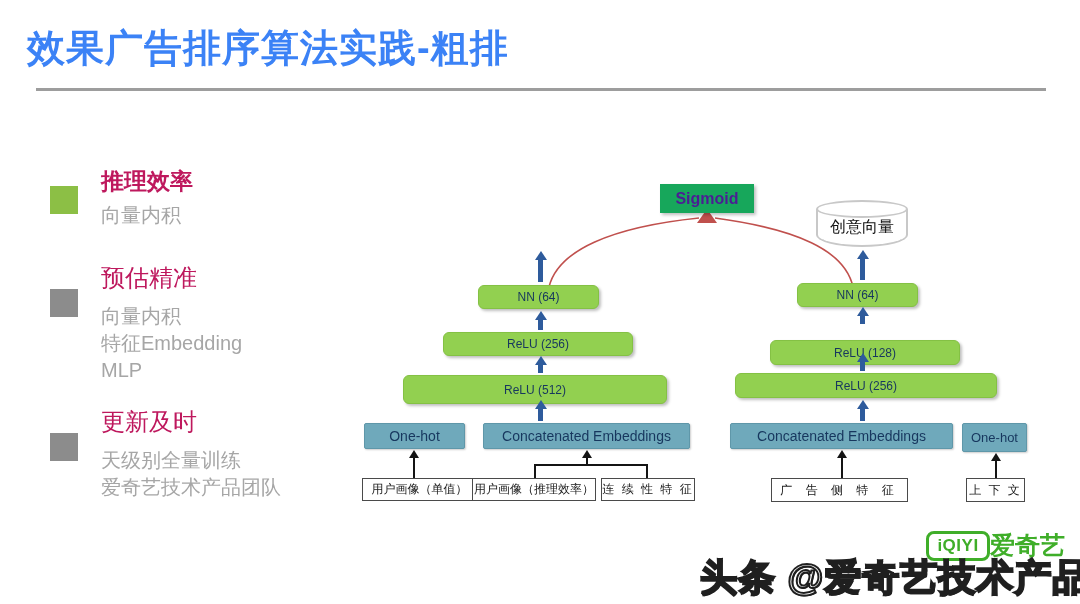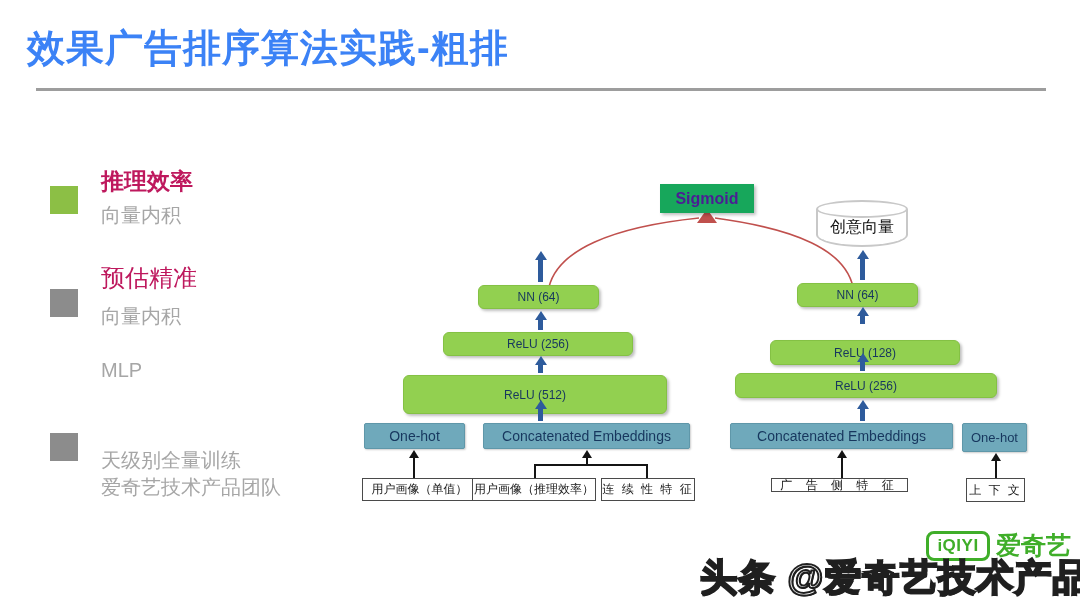--- a/index.html
+++ b/index.html
@@ -61,21 +61,21 @@
   .barrow .head{width:0;height:0;margin:0 auto;border-left:5.5px solid transparent;
                 border-right:5.5px solid transparent;border-bottom:8px solid #141414;}
   .barrow .stem{width:2px;margin:0 auto;background:#141414;}
 
   
   .bracket{position:absolute;border-top:2px solid #141414;border-left:2px solid #141414;border-right:2px solid #141414;}
 
   .overlay{position:absolute;left:0;top:0;pointer-events:none;}
 
   
-  .logo{position:absolute;left:926px;top:529px;display:flex;align-items:center;gap:6px;}
+  .logo{position:absolute;left:926px;top:529px;display:flex;align-items:center;}
   .logo-box{display:flex;align-items:center;justify-content:center;width:64px;height:30px;
             border:3px solid var(--brand);border-radius:8px;color:var(--brand);
             font-weight:800;font-size:17px;letter-spacing:0.5px;}
   .logo-brand{color:var(--brand);font-weight:700;font-size:25px;}
   .watermark{position:absolute;left:700px;top:553px;font-size:37px;font-weight:700;
              color:#ffffff;-webkit-text-stroke:2px #1f1f1f;letter-spacing:1px;white-space:nowrap;
              text-shadow:1px 1px 0 #1f1f1f;}
 </style>
 </head>
 <body>
@@ -85,56 +85,58 @@
   <div class="title">效果广告排序算法实践-粗排</div>
   <div class="divider"></div>
 
   <div class="bullet" style="left:50px;top:186px;background:var(--bullet-green);"></div>
   <div class="side-head b" style="left:101px;top:166px;">推理效率</div>
   <div class="side-line" style="left:101px;top:202px;">向量内积</div>
 
   <div class="bullet" style="left:50px;top:289px;background:var(--bullet-gray);"></div>
   <div class="side-head" style="left:101px;top:262px;">预估精准</div>
   <div class="side-line" style="left:101px;top:303px;">向量内积</div>
+  <div class="side-line" style="left:101px;top:330px;">特征Embedding</div>
   <div class="side-line" style="left:101px;top:357px;">MLP</div>
 
   <div class="bullet" style="left:50px;top:433px;background:var(--bullet-gray);"></div>
+  <div class="side-head" style="left:101px;top:406px;">更新及时</div>
   <div class="side-line" style="left:101px;top:447px;">天级别全量训练</div>
   <div class="side-line" style="left:101px;top:474px;">爱奇艺技术产品团队</div>
 
   <svg class="overlay" width="1080" height="604" viewBox="0 0 1080 604">
     <path d="M549,287 C558,250 612,227 699,218" fill="none" stroke="#c0504d" stroke-width="1.6"></path>
     <path d="M853,287 C845,250 796,229 715,218" fill="none" stroke="#c0504d" stroke-width="1.6"></path>
     <polygon points="707,209 697,223 717,223" fill="#c0504d"></polygon>
   </svg>
 
   <div class="sigmoid" style="left:660px;top:184px;width:94px;height:29px;">Sigmoid</div>
 
   <div class="cyl" style="left:816px;top:200px;">
     <div class="cyl-body"></div>
     <div class="cyl-top"></div>
     <div class="cyl-label">创意向量</div>
   </div>
 
   <div class="gbox" style="left:478px;top:285px;width:121px;height:24px;">NN (64)</div>
   <div class="gbox" style="left:443px;top:332px;width:190px;height:24px;">ReLU (256)</div>
-  <div class="gbox" style="left:403px;top:375px;width:264px;height:39px;">ReLU (512)</div>
+  <div class="gbox" style="left:403px;top:375px;width:264px;height:29px;">ReLU (512)</div>
   <div class="tbox" style="left:364px;top:423px;width:101px;height:26px;">One-hot</div>
   <div class="tbox" style="left:483px;top:423px;width:207px;height:26px;">Concatenated Embeddings</div>
 
   <div class="gbox" style="left:797px;top:283px;width:121px;height:24px;">NN (64)</div>
   <div class="gbox" style="left:770px;top:340px;width:190px;height:25px;">ReLU (128)</div>
   <div class="gbox" style="left:735px;top:373px;width:262px;height:25px;">ReLU (256)</div>
   <div class="tbox" style="left:730px;top:423px;width:223px;height:26px;">Concatenated Embeddings</div>
   <div class="tbox small" style="left:962px;top:423px;width:65px;height:29px;padding:0 8px;">One-hot</div>
 
   <div class="feat" style="left:362px;top:478px;width:115px;height:23px;">用户画像（单值）</div>
   <div class="feat" style="left:472px;top:478px;width:124px;height:23px;">用户画像（推理效率）</div>
   <div class="feat" style="left:601px;top:478px;width:94px;height:23px;letter-spacing:2px;">连 续 性 特 征</div>
-  <div class="feat" style="left:771px;top:478px;width:137px;height:14px;letter-spacing:5px;">广 告 侧 特 征</div>
+  <div class="feat" style="left:771px;top:478px;width:137px;height:24px;letter-spacing:5px;">广 告 侧 特 征</div>
   <div class="feat" style="left:966px;top:478px;width:59px;height:24px;letter-spacing:2px;">上 下 文</div>
 
   <div class="uparrow" style="left:534px;top:251px;">
       <div class="head"></div>
       <div class="stem" style="height:22px;"></div>
     </div>
   <div class="uparrow" style="left:534px;top:311px;">
       <div class="head"></div>
       <div class="stem" style="height:10px;"></div>
     </div>

